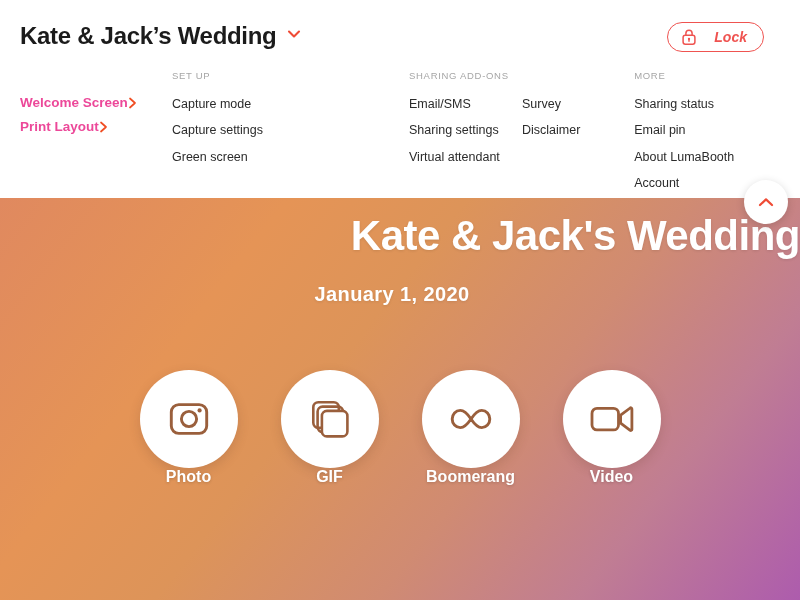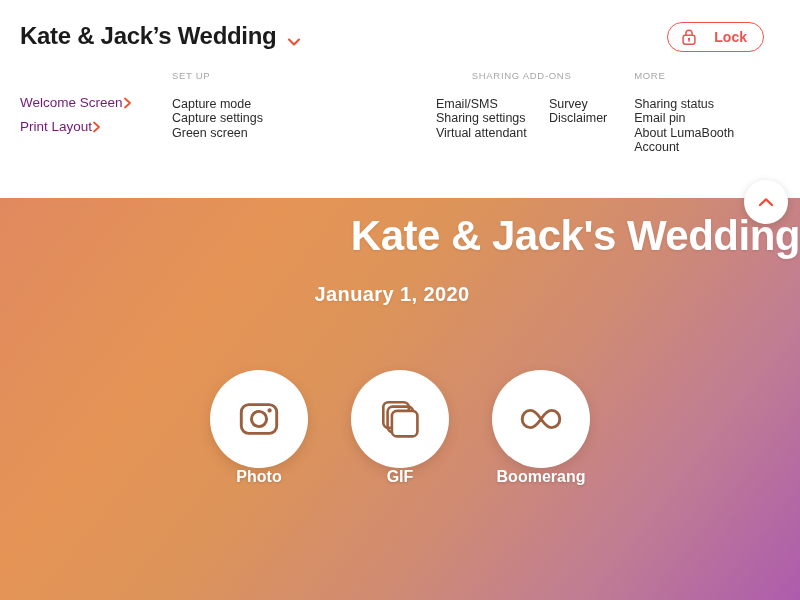--- a/index.html
+++ b/index.html
@@ -27,21 +27,21 @@
     height: 198px;
     background: #ffffff;
     z-index: 5;
   }
 
   .title-row {
     position: absolute;
     top: 22px;
     left: 20px;
     display: flex;
-    align-items: flex-end;
+    align-items: flex-start;
     gap: 10px;
   }
 
   .app-title {
     font-size: 24px;
     font-weight: bold;
     color: #1b1b1b;
     letter-spacing: -0.3px;
     white-space: nowrap;
   }
@@ -59,20 +59,21 @@
     top: 22px;
     right: 36px;
     display: flex;
     align-items: center;
     gap: 18px;
     padding: 6px 16px 6px 14px;
     border: 1.6px solid #ef5350;
     border-radius: 20px;
     background: transparent;
     cursor: pointer;
+    font-style: italic;
   }
   .lock-btn .lock-label {
     font-size: 14px;
     font-weight: bold;
     color: #ef5350;
     line-height: 1;
   }
   .lock-icon { display:block; width: 14px; height: 16px; }
 
   
@@ -82,22 +83,22 @@
     left: 20px;
     display: flex;
     flex-direction: column;
     gap: 9px;
   }
   .quicklink {
     display: flex;
     align-items: center;
     gap: 0;
     font-size: 13.5px;
-    font-weight: normal;
-    color: #701a75;
+    font-weight: bold;
+    color: #ec4899;
     cursor: pointer;
     white-space: nowrap;
   }
   .quicklink .qchev { display:block; width: 9px; height: 12px; }
 
   
   .menu-area {
     position: absolute;
     top: 70px;
     left: 172px;
@@ -110,33 +111,33 @@
     letter-spacing: 0.7px;
     color: #a6a6a6;
     text-transform: uppercase;
     margin-bottom: 16px;
     white-space: nowrap;
   }
   .group-cols { display: flex; }
   .menu-col {
     display: flex;
     flex-direction: column;
-    gap: 0;
+    gap: 12px;
   }
   .menu-item {
     font-size: 12.5px;
     color: #2b2b2b;
     white-space: nowrap;
     cursor: pointer;
     line-height: 1.15;
   }
 
   .group-setup { width: 260px; }
   .group-setup .menu-col:nth-child(1) { width: 116px; }
-  .group-sharing { width: 247px; align-items: center; }
+  .group-sharing { width: 247px; }
   .group-sharing .menu-col:nth-child(1) { width: 113px; }
   .group-more { width: 160px; }
 
   
   .stage {
     position: absolute;
     top: 198px; left: 0;
     width: 800px;
     height: 402px;
     background:
@@ -352,20 +353,31 @@
         <div class="mode-circle">
           <span>
             <svg width="46" height="30" viewBox="0 0 46 30" fill="none" xmlns="http://www.w3.org/2000/svg">
               <path d="M23 15 C19.4 9.6 16.6 6.4 12.3 6.4 C7.6 6.4 4.2 10.2 4.2 15 C4.2 19.8 7.6 23.6 12.3 23.6 C16.6 23.6 19.4 20.4 23 15 C26.6 9.6 29.4 6.4 33.7 6.4 C38.4 6.4 41.8 10.2 41.8 15 C41.8 19.8 38.4 23.6 33.7 23.6 C29.4 23.6 26.6 20.4 23 15 Z" stroke="#9a5f3c" stroke-width="2.9" stroke-linecap="round" stroke-linejoin="round"></path>
             </svg>
           </span>
         </div>
         <div class="mode-label">Boomerang</div>
       </div>
 
+      <div class="mode">
+        <div class="mode-circle">
+          <span>
+            <svg width="44" height="32" viewBox="0 0 44 32" fill="none" xmlns="http://www.w3.org/2000/svg">
+              <rect x="2" y="5.4" width="26.5" height="21.5" rx="5" stroke="#9a5f3c" stroke-width="2.8"></rect>
+              <path d="M30.6 12.2 L40.2 5.0 C40.9 4.5 41.9 5.0 41.9 5.9 V26.4 C41.9 27.3 40.9 27.8 40.2 27.3 L30.6 20.1 Z" stroke="#9a5f3c" stroke-width="2.8" stroke-linejoin="round"></path>
+            </svg>
+          </span>
+        </div>
+        <div class="mode-label">Video</div>
+      </div>
 
     </div>
   </div>
 
   <div class="collapse-btn">
     <span>
       <svg viewBox="0 0 16 10" fill="none" xmlns="http://www.w3.org/2000/svg">
         <path d="M2 8 L8 2.4 L14 8" stroke="#ef4b35" stroke-width="2.2" stroke-linecap="round" stroke-linejoin="round"></path>
       </svg>
     </span>

